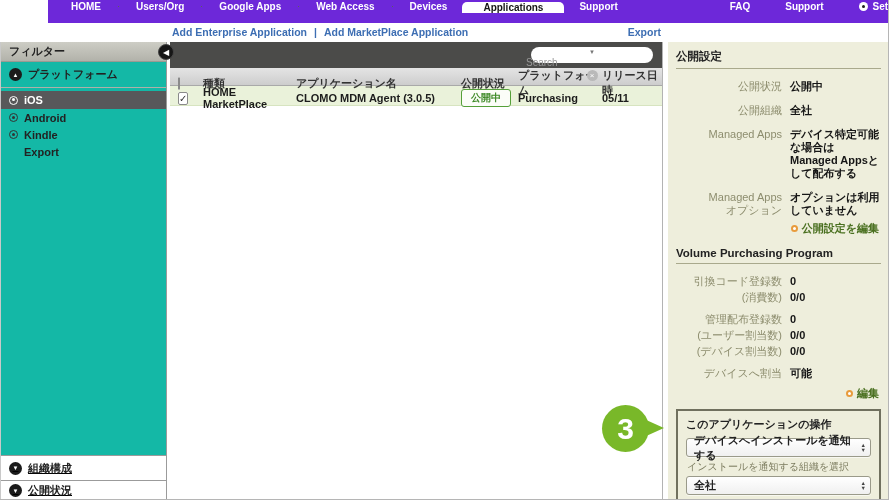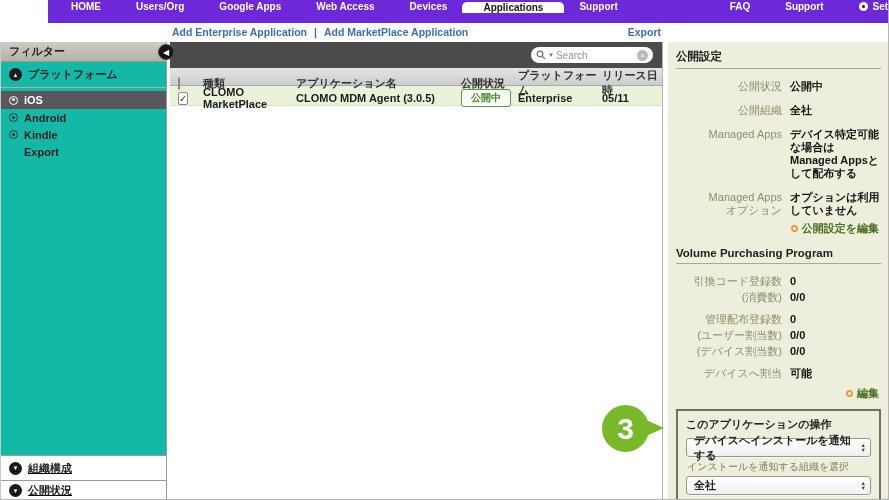--- a/index.html
+++ b/index.html
@@ -73,21 +73,21 @@
     height:25px; display:flex; align-items:center; gap:6px; padding:0 8px;
     font-weight:bold; color:#222; border-top:1px solid #9b9b9b; cursor:pointer; background:#fff;
   }
   .sb-accordion.last { height:20px; align-items:center; }
 
   
   .main { position:absolute; left:170px; top:42px; width:493px; height:458px; background:#fff; border-right:1px solid #b3b3b3; }
   .toolbar { position:relative; height:26px; background:#4b4b49; }
   .searchpill {
     position:absolute; right:9px; top:5px; width:122px; height:16px; background:#fff;
-    border-radius:9px; display:flex; align-items:center; padding:0 5px; gap:2px;
+    border-radius:9px; display:flex; align-items:center; padding:0 5px; gap:2px;flex-direction:column;
   }
   .caret { color:#777; font-size:6px; }
   .searchpill input { flex:1; min-width:0; border:none; outline:none; font-size:10px; color:#333; background:transparent; font-family:inherit; }
   .searchpill input::placeholder { color:#999; }
   .clearbtn {
     width:11px; height:11px; min-width:11px; border-radius:50%; background:#b9b9b9; color:#fff;
     font-size:8px; line-height:11px; text-align:center; cursor:pointer;
   }
   .tgrid { display:grid; grid-template-columns:33px 93px 165px 57px 84px 1fr; align-items:center; }
   .thead {
@@ -237,24 +237,24 @@
     <div class="tgrid thead">
       <div class="cbcell"><span class="cb"></span></div>
       <div>種類</div>
       <div>アプリケーション名</div>
       <div>公開状況</div>
       <div>プラットフォーム</div>
       <div>リリース日時</div>
     </div>
     <div class="tgrid trow">
       <div class="cbcell"><span class="cb checked"></span></div>
-      <div>CLOMO MarketPlace</div>
+      <div>HOME MarketPlace</div>
       <div>CLOMO MDM Agent (3.0.5)</div>
       <div><span class="badge">公開中</span></div>
-      <div>Enterprise</div>
+      <div>Purchasing</div>
       <div>05/11</div>
     </div>
   </div>
 
   <div class="panel">
     <div class="ptitle">公開設定</div>
 
     <div class="drow">
       <div class="dlabel">公開状況</div>
       <div class="dvalue">公開中</div>

